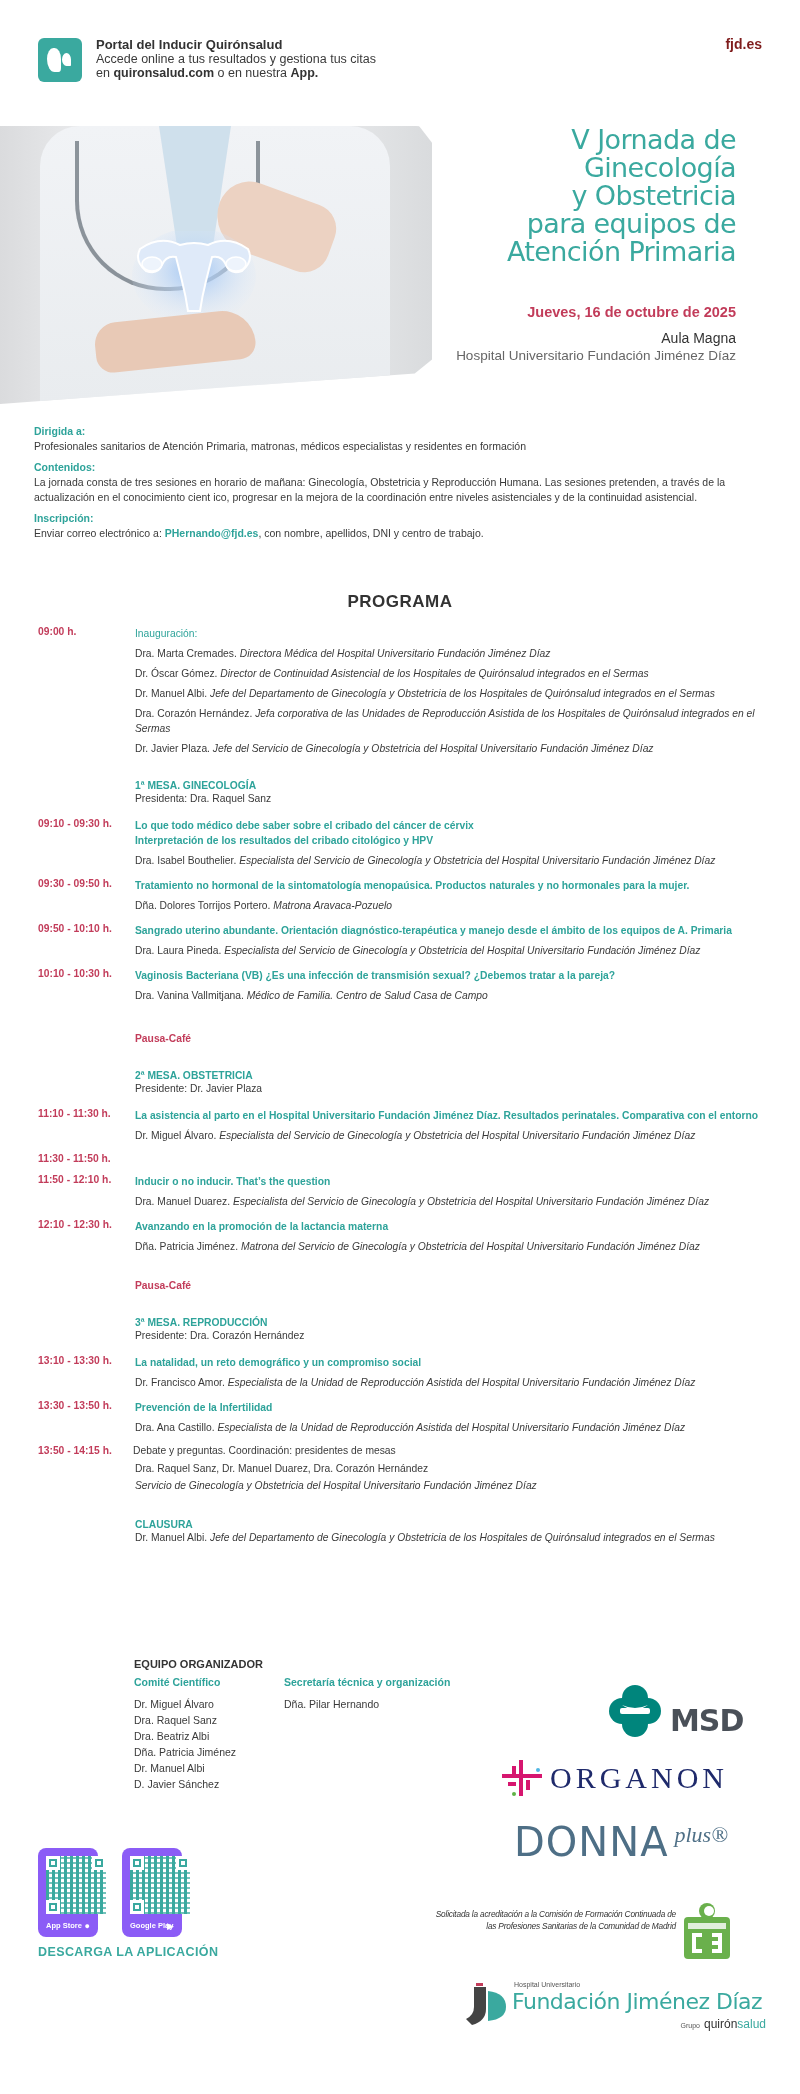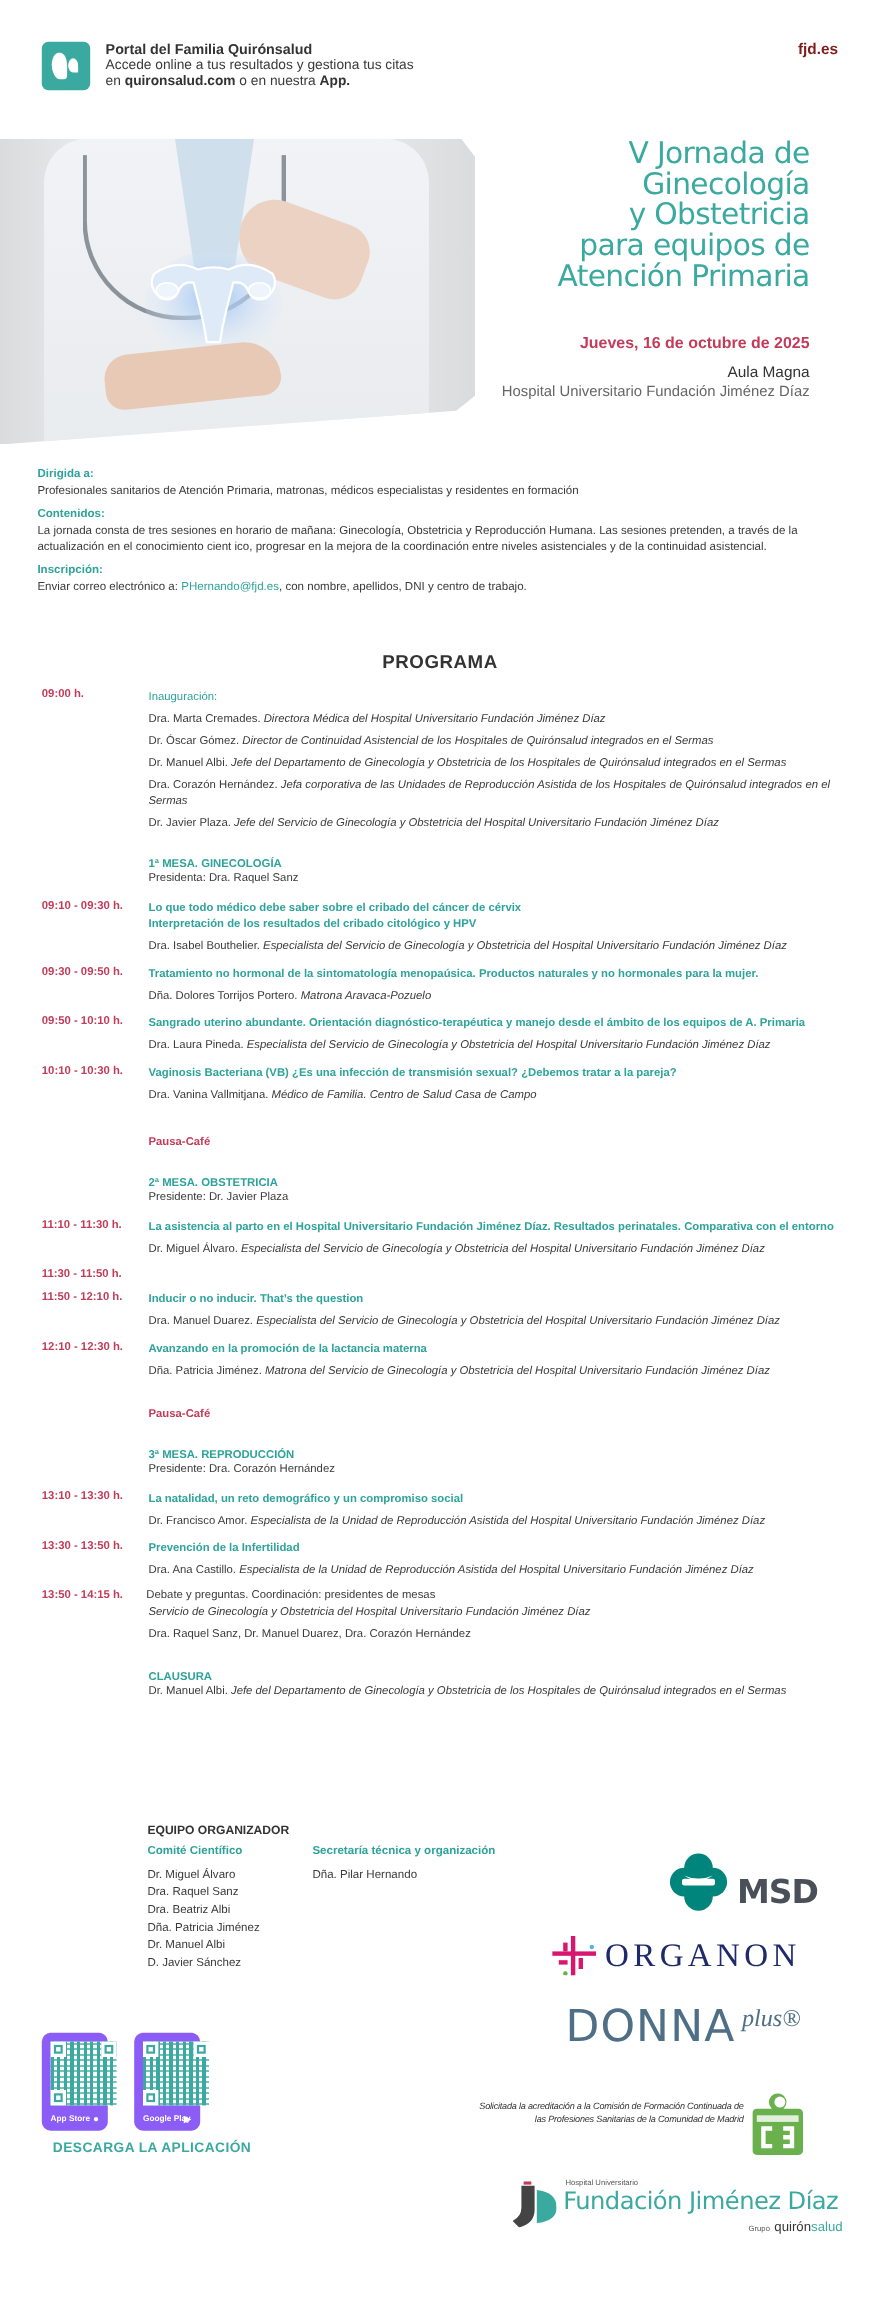--- a/index.html
+++ b/index.html
@@ -31,21 +31,21 @@
 
   .hero-title { position: absolute; right: 64px; top: 126px; text-align: right; color: #3aa99f; font-size: 27px; line-height: 28px; font-family: "DejaVu Sans", sans-serif; font-weight: normal; letter-spacing: -0.6px; }
   .hero-date { position: absolute; right: 64px; top: 304px; color: #c23c5a; font-weight: bold; font-size: 14.5px; }
   .hero-venue { position: absolute; right: 64px; top: 330px; text-align: right; font-size: 14px; color: #333; }
   .hero-venue .hosp { color: #666; font-size: 13.5px; margin-top: 2px; }
 
   
   .info { position: absolute; left: 34px; top: 424px; width: 740px; font-size: 10.5px; line-height: 15px; }
   .info .lbl { color: #2ea39a; font-weight: bold; font-size: 10.5px; }
   .info .txt { color: #3a3a3a; margin-bottom: 6px; }
-  .info .email { color: #2ea39a; font-weight: normal; }
+  .info .email { color: #2ea39a; font-weight: bold; }
 
   
   .prog-title { position: absolute; left: 0; width: 800px; top: 592px; text-align: center; font-size: 17px; font-weight: bold; color: #333; letter-spacing: 0.5px; }
   .prog { position: absolute; left: 38px; top: 626px; width: 740px; font-size: 10.3px; }
   .row { display: flex; }
   .time { width: 97px; flex: none; color: #c23c5a; font-weight: bold; }
   .body { flex: 1; }
   .talk { color: #2ea39a; font-weight: bold; line-height: 15px; }
   .spk { color: #3a3a3a; line-height: 15px; margin-top: 5px; }
   .spk i { font-style: italic; }
@@ -66,21 +66,21 @@
   .msd { position: absolute; left: 608px; top: 1684px; display: flex; align-items: flex-end; }
   .msd-mark { width: 54px; height: 54px; position: relative; }
   .msd-text { font-family: "DejaVu Sans", sans-serif; font-weight: bold; font-size: 30px; color: #4a5058; margin-left: 8px; letter-spacing: -1px; }
   .organon { position: absolute; left: 502px; top: 1760px; display: flex; align-items: center; }
   .organon-text { font-family: "Liberation Serif", serif; font-size: 30px; color: #1f2a6b; letter-spacing: 4px; margin-left: 8px; }
   .donna { position: absolute; left: 514px; top: 1822px; display: flex; align-items: flex-end; }
   .donna-text { font-family: "DejaVu Sans", sans-serif; font-size: 40px; color: #4e6f86; letter-spacing: 1px; font-weight: normal; line-height: 40px; }
   .donna-plus { font-family: "Liberation Serif", serif; font-style: italic; font-size: 22px; color: #4e6f86; margin-left: 6px; margin-bottom: 14px; }
 
   
-  .app-head { position: absolute; left: 48px; top: 1929px; color: #3aa99f; font-weight: bold; font-size: 12.5px; letter-spacing: 0.4px; margin-top: 16px; }
+  .app-head { position: absolute; left: 38px; top: 1929px; color: #3aa99f; font-weight: bold; font-size: 12.5px; letter-spacing: 0.4px; margin-top: 16px; }
   .qr { position: absolute; top: 1848px; width: 60px; height: 89px; background: #8b5cf6; border-radius: 8px; }
   .qr .code { position: absolute; left: 8px; top: 8px; width: 60px; height: 58px;
     background:
       repeating-linear-gradient(90deg, rgba(58,169,159,1) 0 3px, rgba(255,255,255,0) 3px 6px),
       repeating-linear-gradient(0deg, rgba(58,169,159,.7) 0 2px, rgba(255,255,255,0) 2px 5px),
       #ffffff; }
   .qr .fp { position: absolute; width: 14px; height: 14px; border: 3px solid #fff; background: #3aa99f; }
   .qr .fp::after { content:""; position:absolute; left:2px; top:2px; width:4px; height:4px; background:#fff; }
   .qr .lbl { position: absolute; left: 8px; bottom: 7px; color: #fff; font-size: 7.5px; font-weight: bold; }
   .qr .ic { position: absolute; right: 8px; bottom: 6px; color: #fff; font-size: 9px; }
@@ -100,21 +100,21 @@
 </style>
 </head>
 <body>
 
 <div class="header">
   <div class="portal-logo">
     <div class="leaf1"></div>
       <div class="leaf2"></div>
   </div>
   <div class="portal-text">
-    <div class="title">Portal del Familia Quirónsalud</div>
+    <div class="title">Portal del Inducir Quirónsalud</div>
     <div>Accede online a tus resultados y gestiona tus citas</div>
     <div><span>en </span><b>quironsalud.com</b><span> o en nuestra </span><b>App.</b></div>
   </div>
 </div>
 <a class="fjd-link">fjd.es</a>
 
 <div class="hero-img">
   <div class="coat"></div>
   <div class="shirt"></div>
   <div class="steth"></div>
@@ -274,22 +274,22 @@
     <div class="time">13:30 - 13:50 h.</div>
     <div class="body">
       <div class="talk">Prevención de la Infertilidad</div>
       <div class="spk"><span>Dra. Ana Castillo. </span><i>Especialista de la Unidad de Reproducción Asistida del Hospital Universitario Fundación Jiménez Díaz</i></div>
     </div>
   </div>
   <div class="row" style="margin-top:10px">
     <div class="time">13:50 - 14:15 h.</div>
     <div class="body">
       <div class="plain" style="margin-left:-2px">Debate y preguntas. Coordinación: presidentes de mesas</div>
+      <div class="spk">Dra. Raquel Sanz, Dr. Manuel Duarez, Dra. Corazón Hernández</div>
       <div class="spk" style="margin-top:2px;font-style:italic">Servicio de Ginecología y Obstetricia del Hospital Universitario Fundación Jiménez Díaz</div>
-      <div class="spk">Dra. Raquel Sanz, Dr. Manuel Duarez, Dra. Corazón Hernández</div>
     </div>
   </div>
 
   <div class="row" style="margin-top:26px">
     <div class="time"></div>
     <div class="body">
       <div class="mesa">CLAUSURA</div>
       <div class="pres" style="margin-top:2px"><span>Dr. Manuel Albi. </span><i>Jefe del Departamento de Ginecología y Obstetricia de los Hospitales de Quirónsalud integrados en el Sermas</i></div>
     </div>
   </div>

